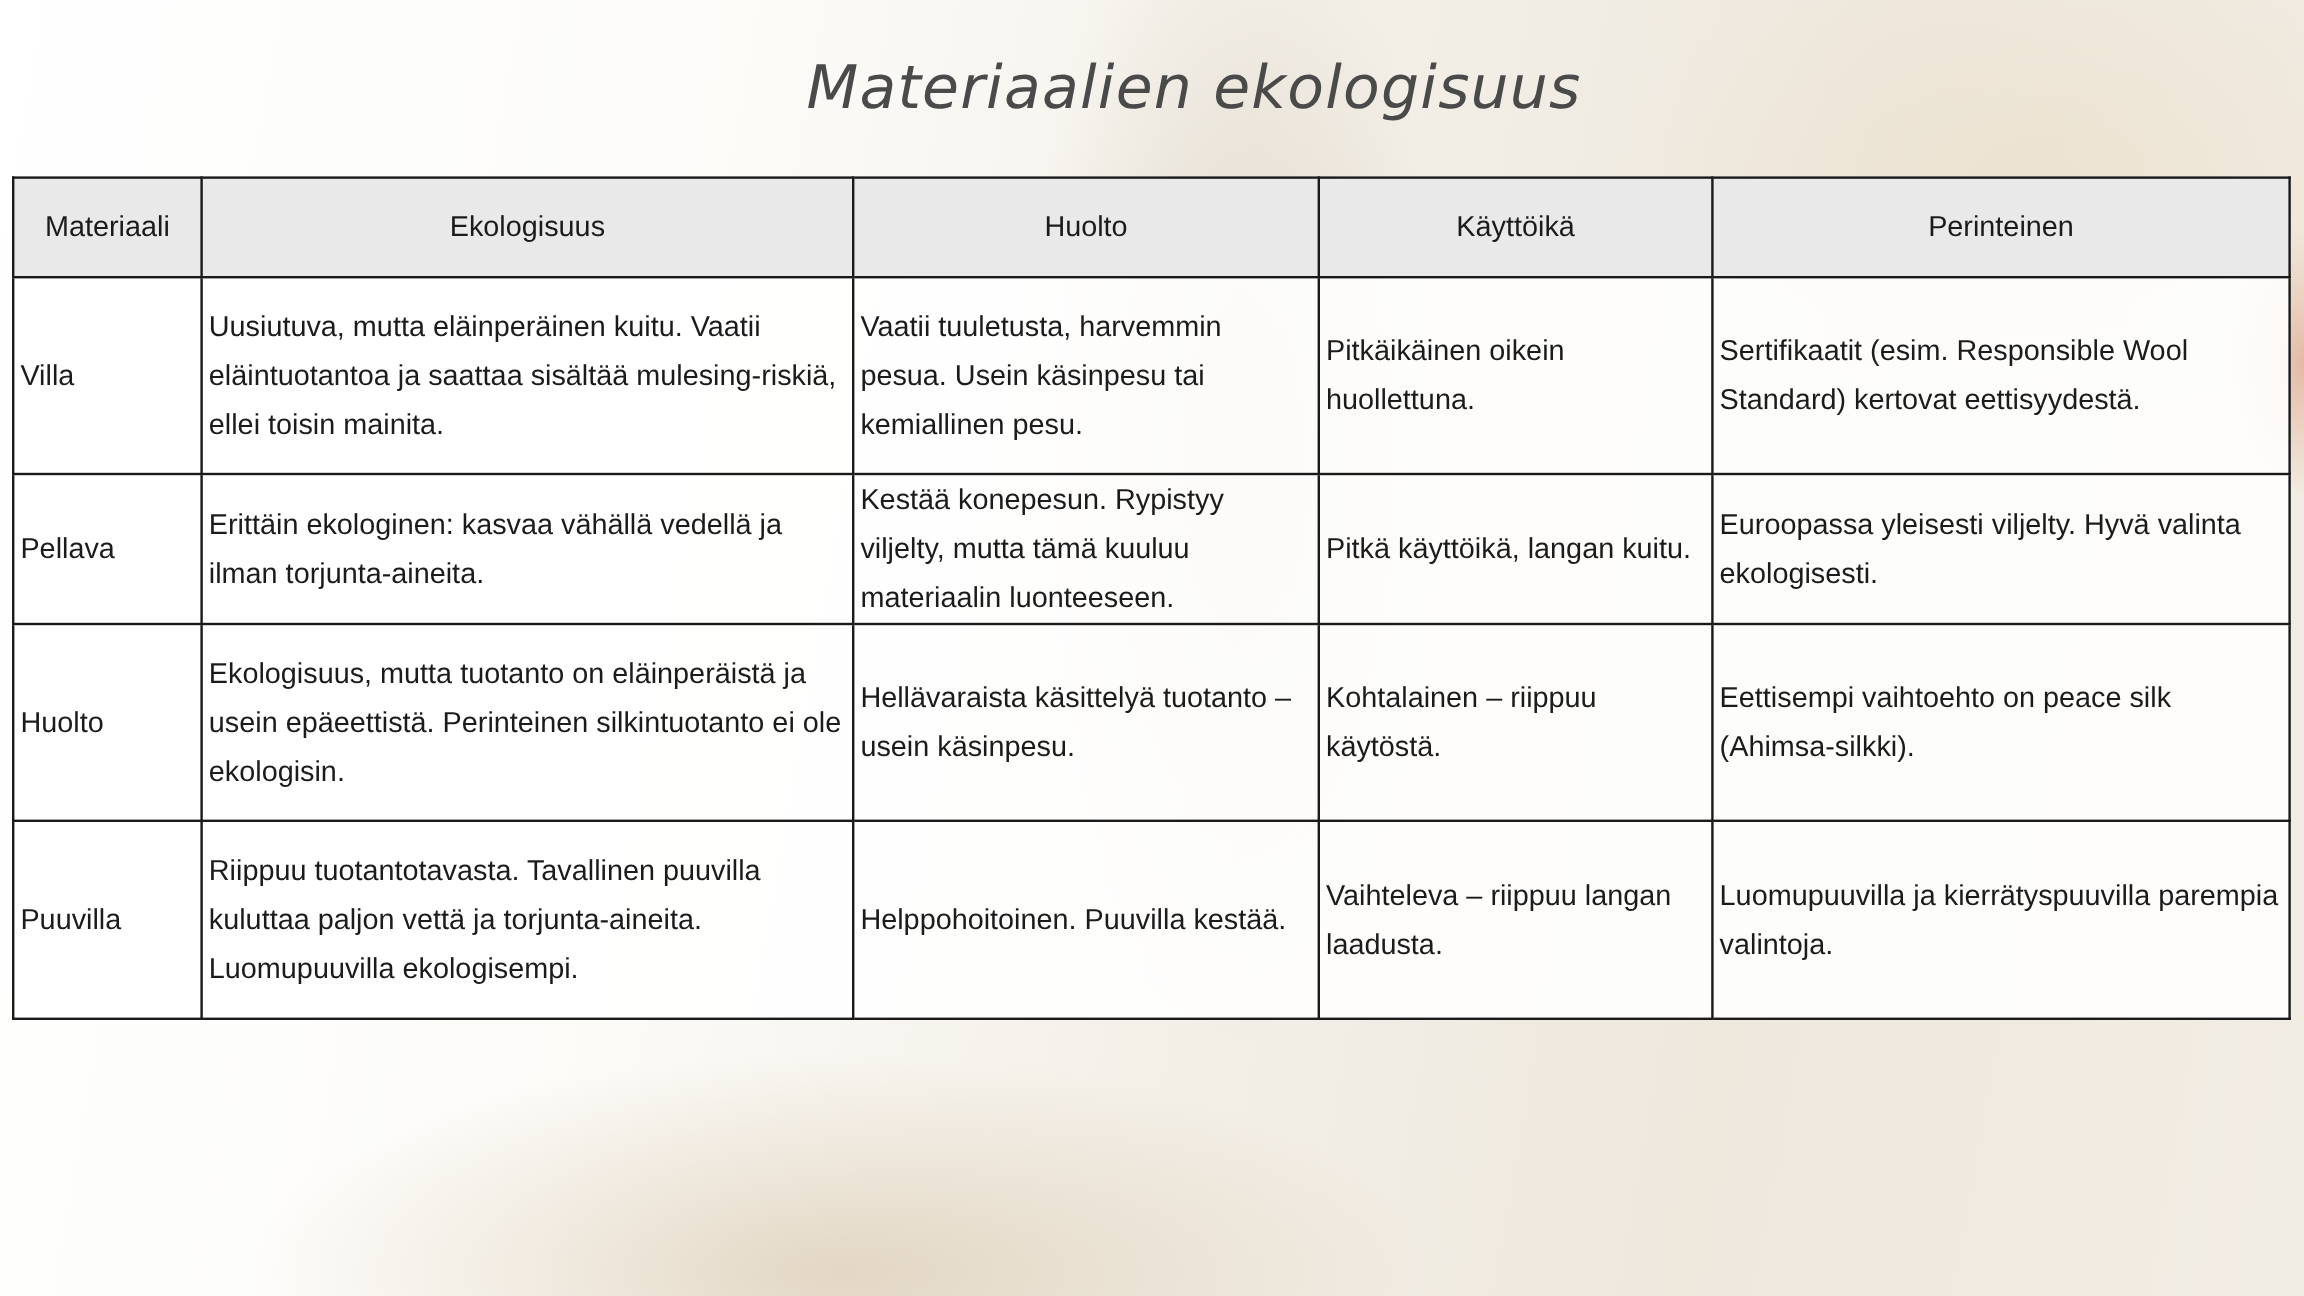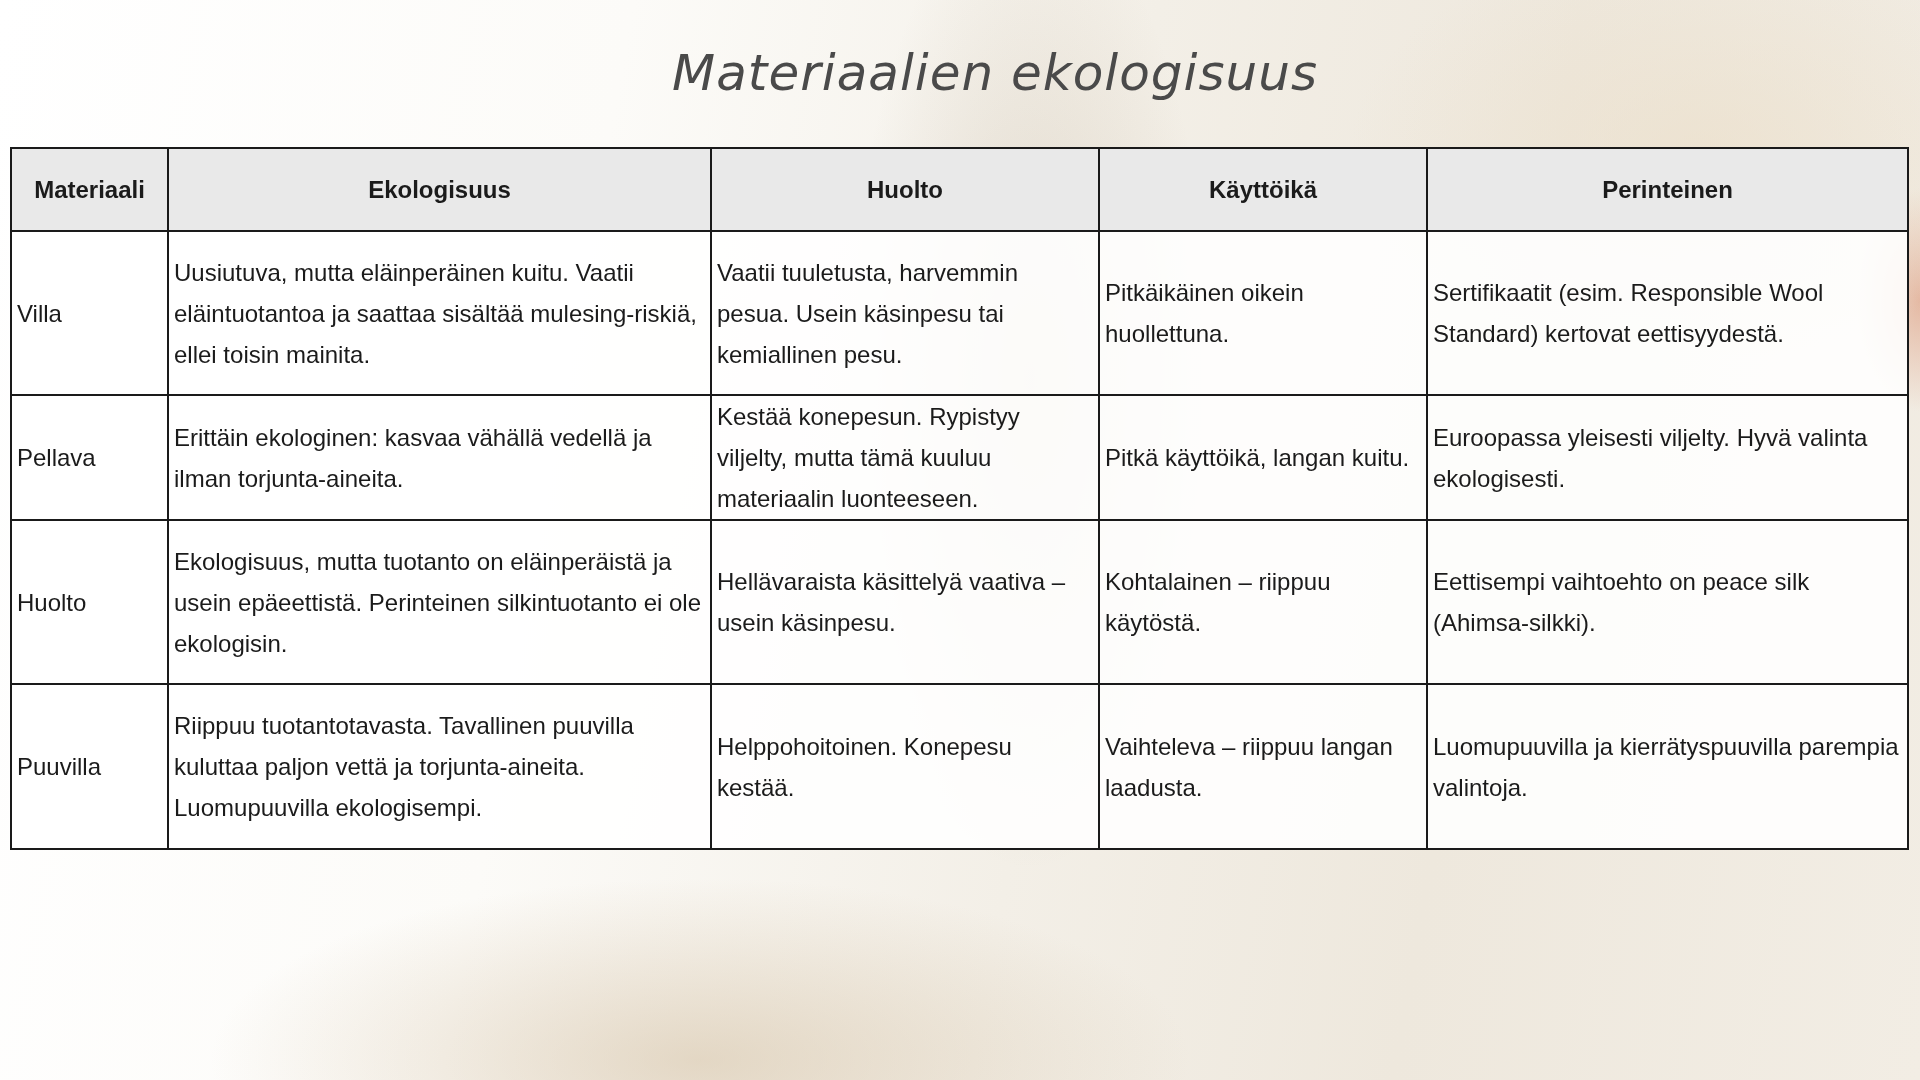--- a/index.html
+++ b/index.html
@@ -46,21 +46,21 @@
   table.materials td {
     border: 2px solid #1a1a1a;
     color: #1b1b1b;
     font-family: "Liberation Sans", sans-serif;
     font-size: 24px;
     line-height: 41px;
     vertical-align: middle;
   }
   table.materials th {
     background: #e9e9e9;
-    font-weight: bold;
+    font-weight: normal;
     text-align: center;
     height: 81px;
     padding: 0 4px;
   }
   table.materials td {
     padding: 0 4px 0 5px;
     text-align: left;
   }
   table.materials td.mat {
     font-weight: normal;
@@ -109,25 +109,25 @@
     <tr class="r1">
       <td class="mat">Pellava</td>
       <td>Erittäin ekologinen: kasvaa vähällä vedellä ja ilman torjunta-aineita.</td>
       <td>Kestää konepesun. Rypistyy viljelty, mutta tämä kuuluu materiaalin luonteeseen.</td>
       <td>Pitkä käyttöikä, langan kuitu.</td>
       <td>Euroopassa yleisesti viljelty. Hyvä valinta ekologisesti.</td>
     </tr>
     <tr class="r3">
       <td class="mat">Huolto</td>
       <td>Ekologisuus, mutta tuotanto on eläinperäistä ja usein epäeettistä. Perinteinen silkintuotanto ei ole ekologisin.</td>
-      <td>Hellävaraista käsittelyä vaativa – usein käsinpesu.</td>
+      <td>Hellävaraista käsittelyä tuotanto – usein käsinpesu.</td>
       <td>Kohtalainen – riippuu käytöstä.</td>
       <td>Eettisempi vaihtoehto on peace silk (Ahimsa-silkki).</td>
     </tr>
     <tr class="r4">
       <td class="mat">Puuvilla</td>
       <td>Riippuu tuotantotavasta. Tavallinen puuvilla kuluttaa paljon vettä ja torjunta-aineita. Luomupuuvilla ekologisempi.</td>
-      <td>Helppohoitoinen. Konepesu kestää.</td>
+      <td>Helppohoitoinen. Puuvilla kestää.</td>
       <td>Vaihteleva – riippuu langan laadusta.</td>
       <td>Luomupuuvilla ja kierrätyspuuvilla parempia valintoja.</td>
     </tr>
   </tbody>
 </table>
 
 </body></html>

